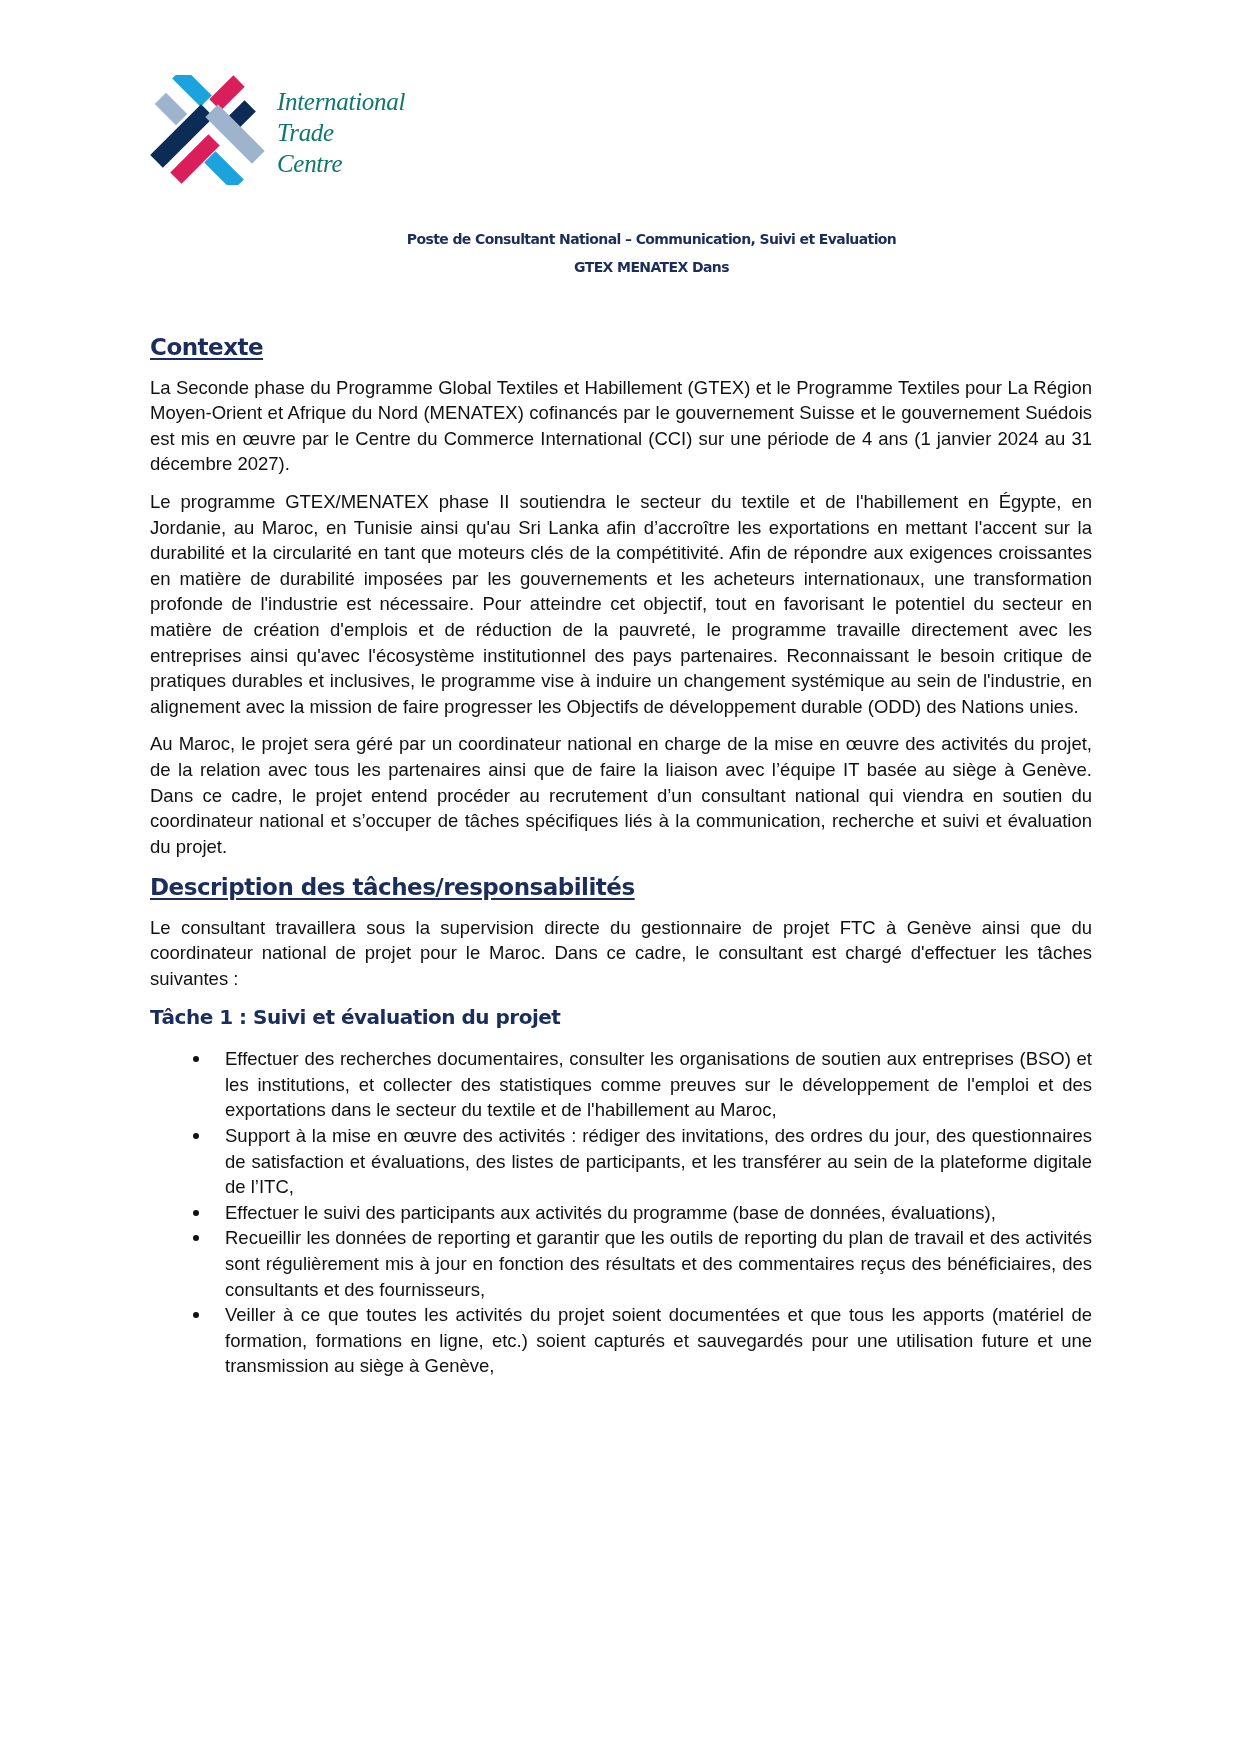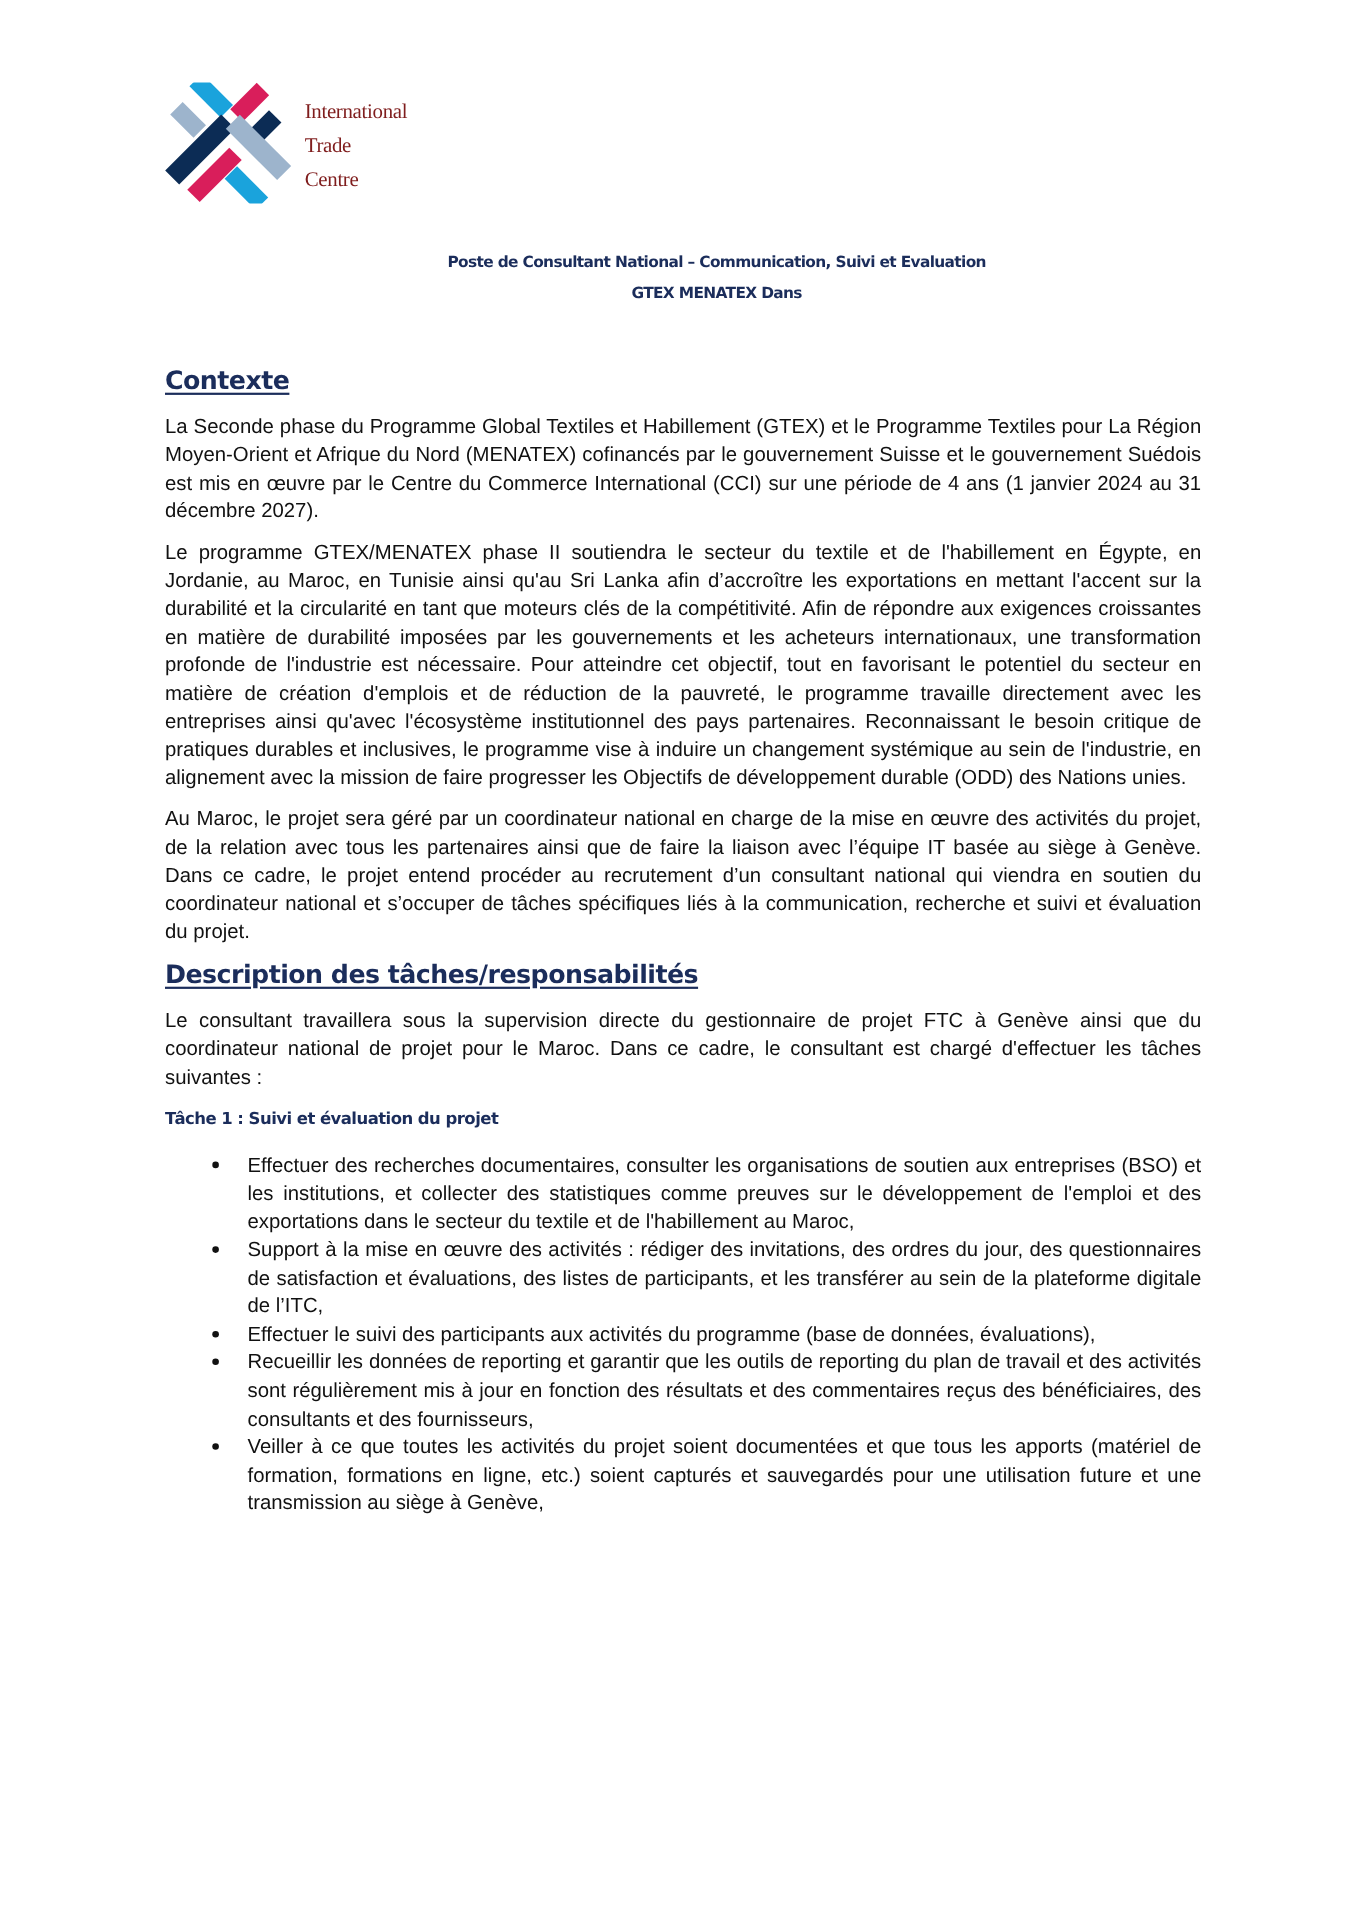--- a/index.html
+++ b/index.html
@@ -3,42 +3,42 @@
   <meta charset="utf-8">
   <style>
     html, body { margin: 0; padding: 0; background: #ffffff; }
     body { width: 1241px; height: 1755px; position: relative; overflow: hidden; }
     .page { position: absolute; left: 0; top: 0; width: 1241px; height: 1755px; background: #fff; }
 
     .logo { position: absolute; left: 150px; top: 75px; width: 300px; height: 110px; }
     .logo svg { position: absolute; left: 0; top: 0; }
     .logo-text {
       position: absolute; left: 127px; top: 11px;
-      font-family: "Liberation Serif", serif; font-size: 19px; line-height: 31px;
-      color: #7f1d1d; letter-spacing: -0.3px;
+      font-family: "Liberation Serif", serif; font-size: 25px; line-height: 31px;
+      color: #0f766e; letter-spacing: -0.3px; font-style: italic;
     }
     .logo-text div { white-space: nowrap; }
 
     .title {
       position: absolute; left: 0; width: 1241px; top: 225px;
       text-align: center; font-family: "DejaVu Sans", sans-serif; font-weight: bold;
       color: #1b2d5b; font-size: 14px; line-height: 28px; letter-spacing: -0.6px; padding-left: 31px;
     }
 
     .content { position: absolute; left: 150px; top: 335px; width: 942px;
       font-family: "Liberation Sans", sans-serif; font-size: 18.5px; line-height: 25.6px; color: #111; }
 
     .section-heading {
       font-family: "DejaVu Sans", sans-serif; font-weight: bold; color: #1b2d5b;
       font-size: 23px; text-decoration: underline; text-underline-offset: 3px;
       letter-spacing: -0.5px; margin: 0 0 14px 0;
     }
     .task-heading {
       font-family: "DejaVu Sans", sans-serif; font-weight: bold; color: #1b2d5b;
-      font-size: 15px; letter-spacing: -0.5px; margin: 0 0 16px 0;
+      font-size: 20px; letter-spacing: -0.5px; margin: 0 0 16px 0;
     }
     p.para { margin: 0 0 12px 0; text-align: justify; }
     p.para.tight { margin-bottom: 13px; }
 
     ul.bullets { list-style: none; margin: 0; padding: 0; }
     ul.bullets li { position: relative; padding-left: 75px; text-align: justify; margin: 0; }
     ul.bullets li .bullet {
       position: absolute; left: 43px; top: 10px; width: 6px; height: 6px; border-radius: 50%; background: #111;
     }
   </style>

